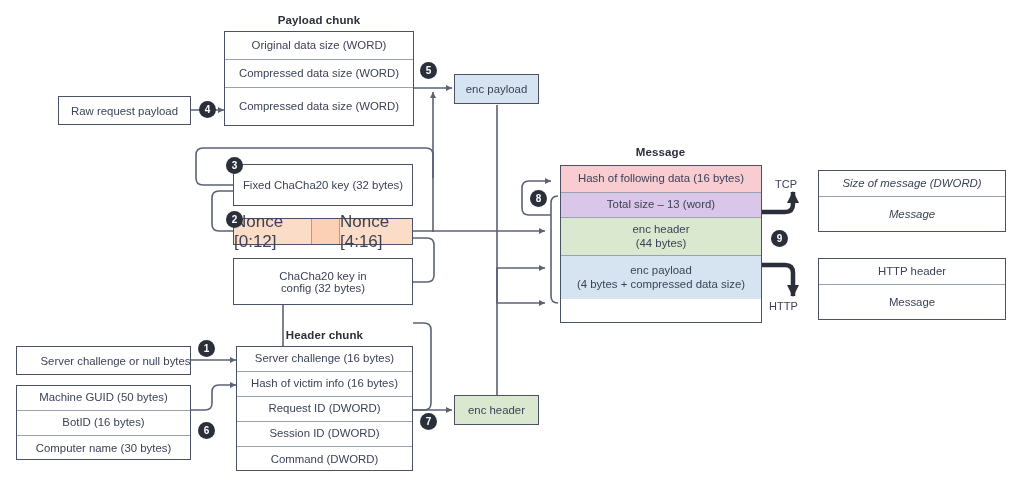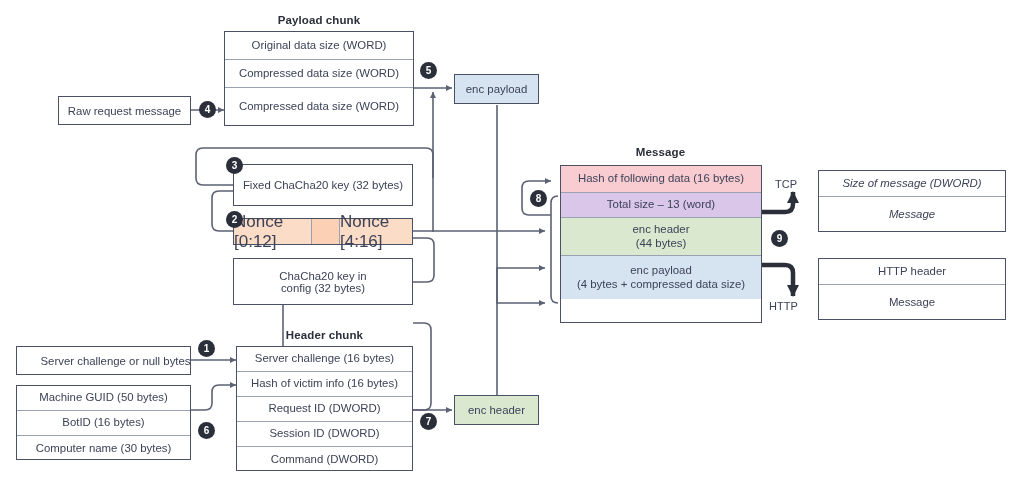--- a/index.html
+++ b/index.html
@@ -96,21 +96,21 @@
 <div class="ttl" style="left:224px;top:14px;width:190px;">Payload chunk</div>
 <div class="ttl" style="left:558px;top:146px;width:205px;">Message</div>
 <div class="ttl" style="left:236px;top:329px;width:177px;">Header chunk</div>
 
 <div class="box" style="left:224px;top:31px;width:190px;height:95px;">
   <div class="row" style="height:28px;">Original data size (WORD)</div>
   <div class="row" style="height:28px;">Compressed data size (WORD)</div>
   <div class="row" style="height:37px;">Compressed data size (WORD)</div>
 </div>
 
-<div class="single" style="left:58px;top:96px;width:133px;height:29px;">Raw request message</div>
+<div class="single" style="left:58px;top:96px;width:133px;height:29px;">Raw request payload</div>
 
 <div class="single" style="left:454px;top:74px;width:85px;height:30px;background:#d6e4f2;">enc payload</div>
 
 <div class="single" style="left:233px;top:164px;width:180px;height:42px;">Fixed ChaCha20 key (32 bytes)</div>
 
 <div class="box" style="left:233px;top:218px;width:180px;height:27px;background:#fbdcc6;display:flex;">
   <div class="seg" style="flex:0 0 78px;">Nonce [0:12]</div>
   <div class="seg" style="flex:0 0 28px;background:#fbd0b4;"></div>
   <div class="seg" style="flex:1;">Nonce [4:16]</div>
 </div>

